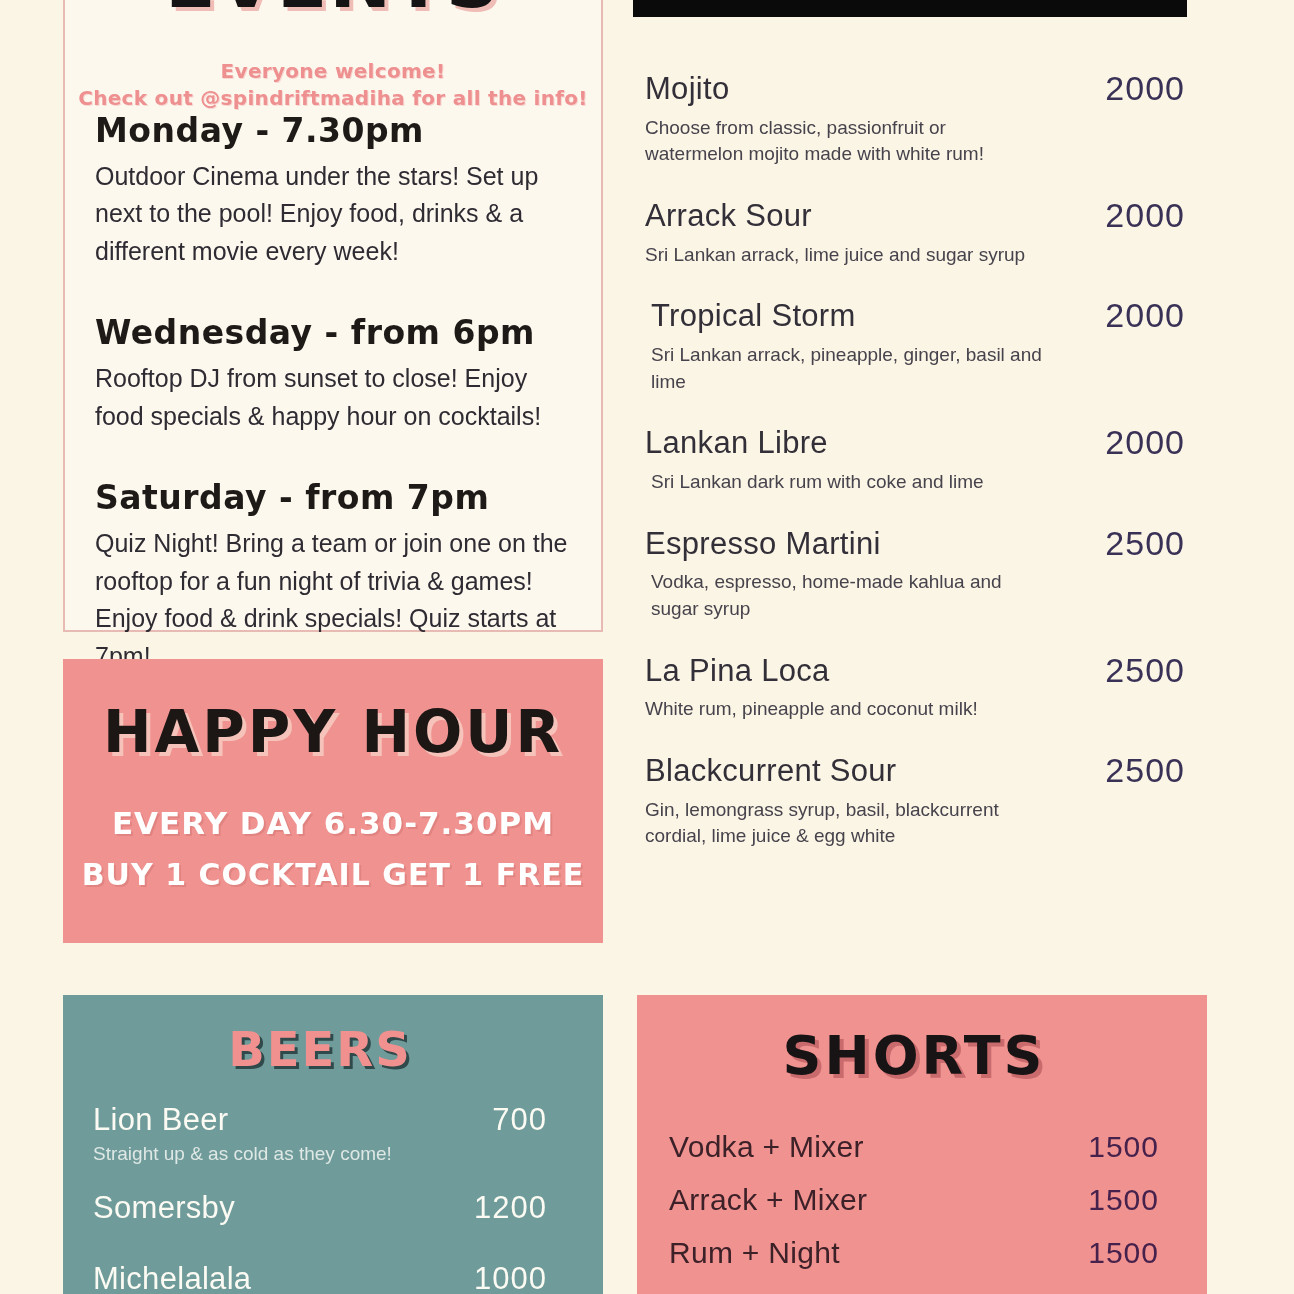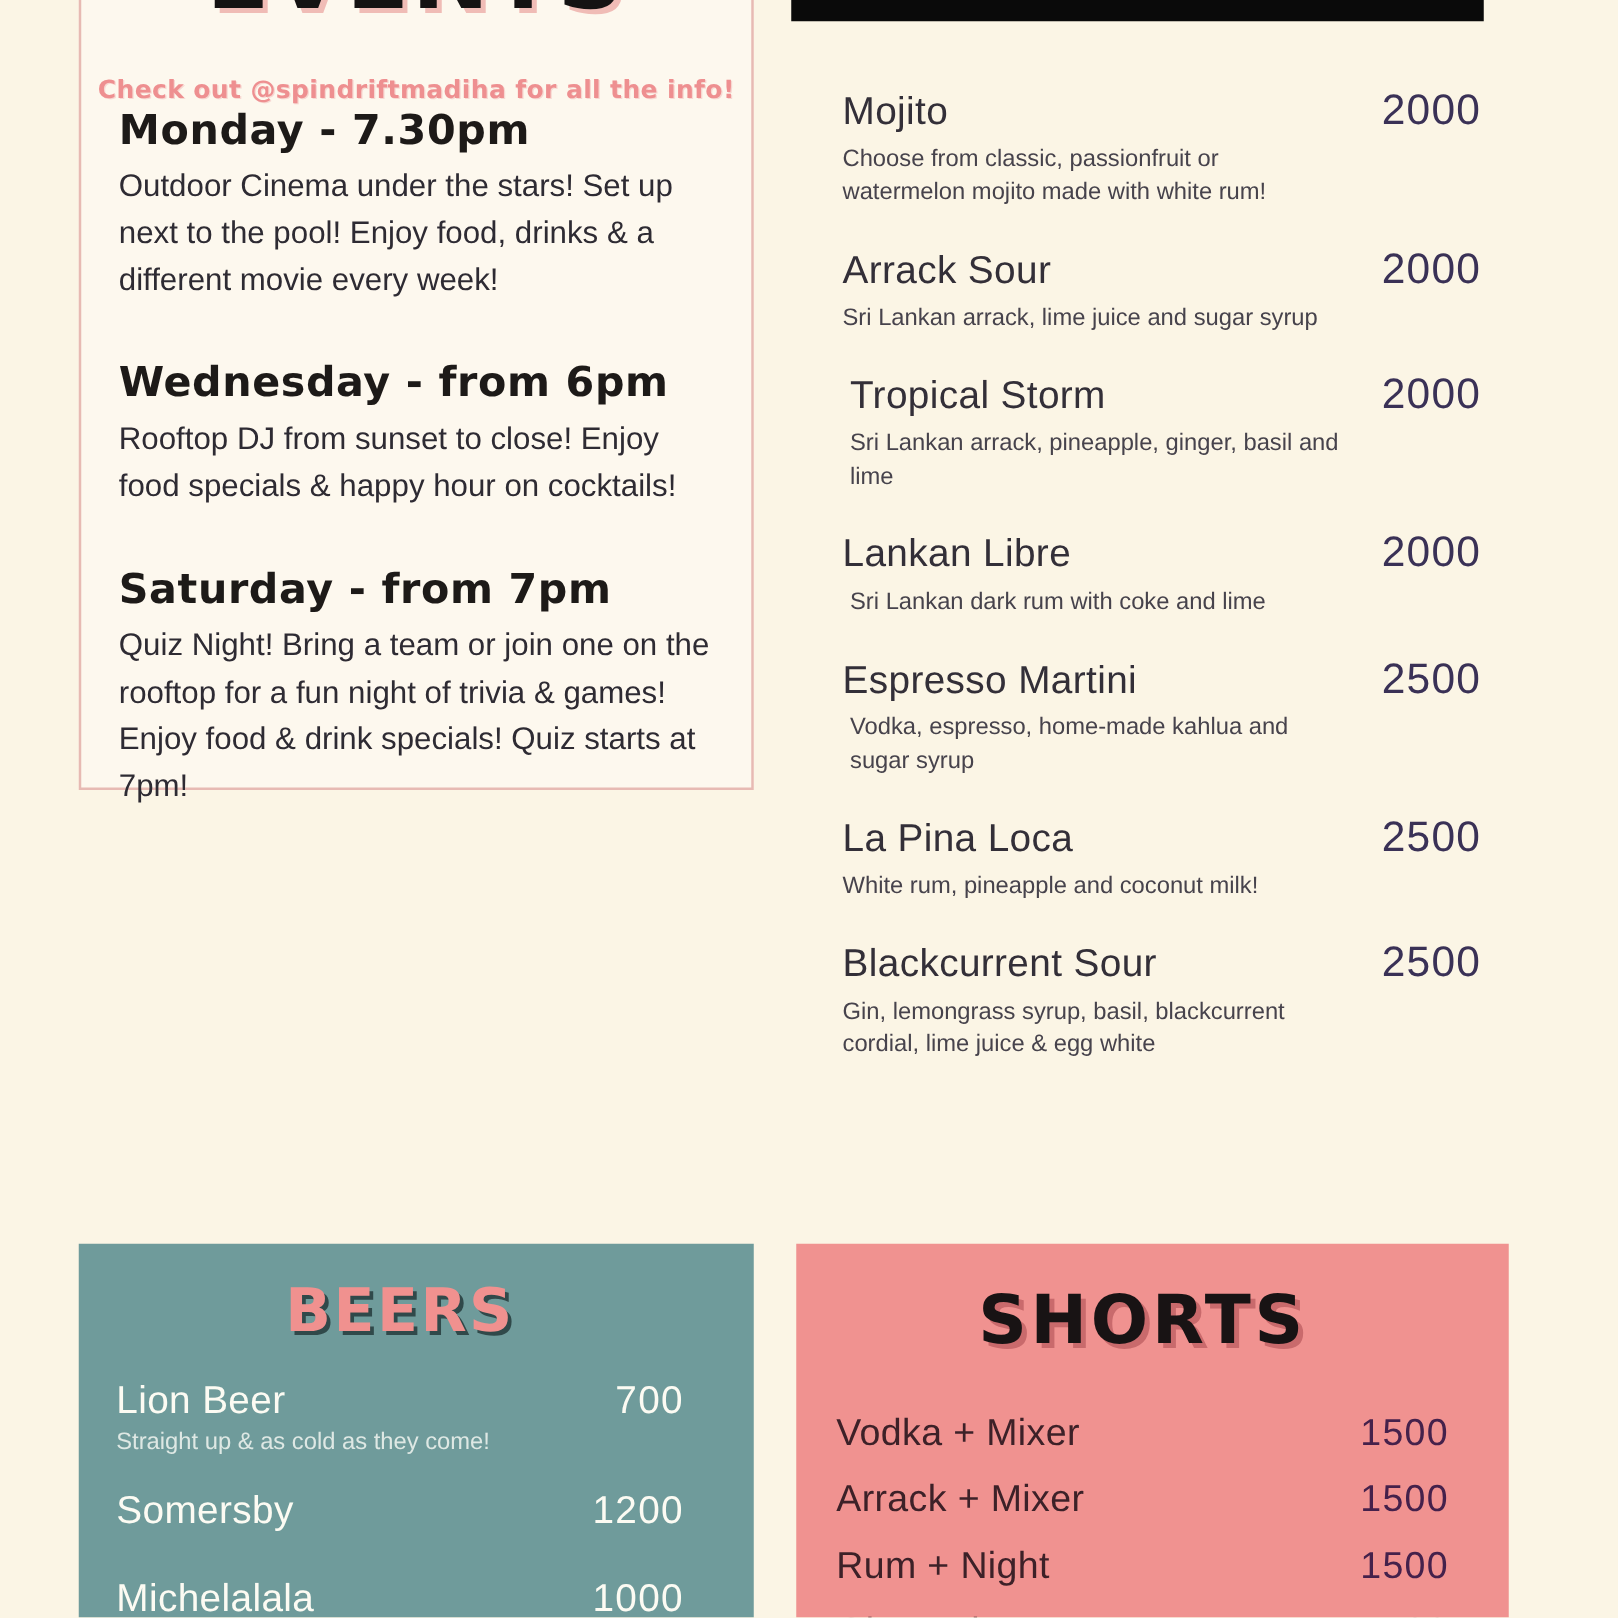--- a/index.html
+++ b/index.html
@@ -52,21 +52,21 @@
 
   
   #black-bar{position:absolute;left:633px;top:0;width:554px;height:17px;background:#0A0A0A;}
 
   
   #cocktails{position:absolute;left:645px;top:0;width:540px;}
   .cocktails-title{
     margin-top:72px;text-align:center;font-size:56px;line-height:1;
     color:#161414;letter-spacing:2px;text-shadow:4px 4px 0 #F2C6C0;
   }
-  .cocktail-list{margin-top:70px;margin-left:29px;}
+  .cocktail-list{margin-top:70px;}
   .menu-item{margin-bottom:29px;}
   .item-row{display:flex;justify-content:space-between;align-items:flex-start;}
   .c-name{font-size:31px;line-height:1.25;color:#332F38;letter-spacing:.3px;}
   .c-price{font-size:34px;line-height:1.1;color:#3A3156;letter-spacing:1px;}
   .c-desc{margin-top:6px;font-size:19px;line-height:1.4;color:#47434C;white-space:pre-line;}
 
   
   #beers{
     position:absolute;left:63px;top:995px;width:540px;height:300px;
     background:#6F9B9B;padding:0 56px 0 30px;overflow:hidden;
@@ -95,20 +95,21 @@
   .s-price{font-size:30px;line-height:1.2;color:#45214B;letter-spacing:1px;}
 </style>
 </head>
 <body>
 
 <div id="page">
 
   <section id="events-card">
     <div class="display events-title">EVENTS</div>
     <div class="display events-welcome">
+      <div>Everyone welcome!</div>
       <div>Check out @spindriftmadiha for all the info!</div>
     </div>
     <div class="events-list">
       <div>
         <div class="display event-heading">Monday - 7.30pm</div>
         <div class="event-body">Outdoor Cinema under the stars! Set up
 next to the pool! Enjoy food, drinks &amp; a
 different movie every week!</div>
       </div>
       <div>
@@ -119,20 +120,25 @@
       <div>
         <div class="display event-heading" style="margin-top:44px;">Saturday - from 7pm</div>
         <div class="event-body">Quiz Night! Bring a team or join one on the
 rooftop for a fun night of trivia &amp; games!
 Enjoy food &amp; drink specials! Quiz starts at
 7pm!</div>
       </div>
     </div>
   </section>
 
+  <section id="happy-hour">
+    <div class="display hh-title">HAPPY HOUR</div>
+    <div class="display hh-line1">EVERY DAY 6.30-7.30PM</div>
+    <div class="display hh-line2">BUY 1 COCKTAIL GET 1 FREE</div>
+  </section>
 
   <div id="black-bar"></div>
 
   <section id="cocktails">
     <div class="cocktail-list">
 
       <div class="menu-item">
         <div class="item-row">
           <span class="c-name">Mojito</span>
           <span class="c-price">2000</span>

